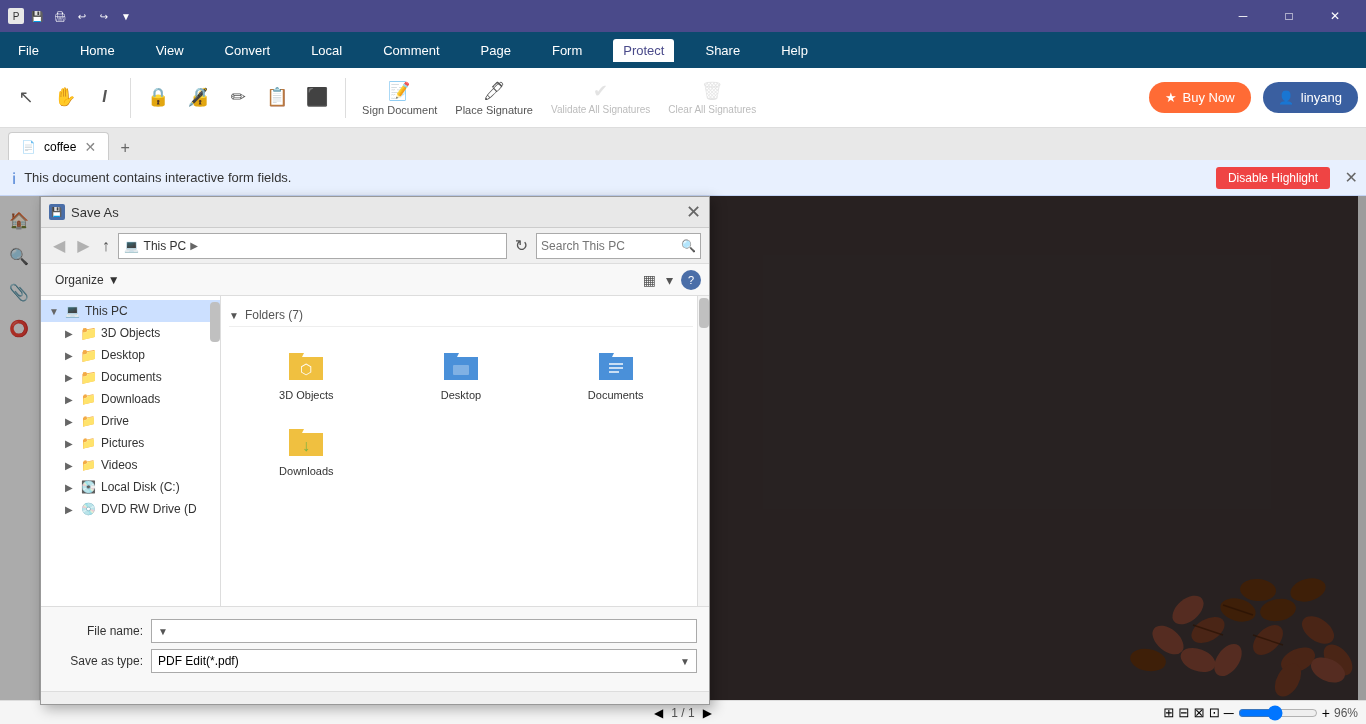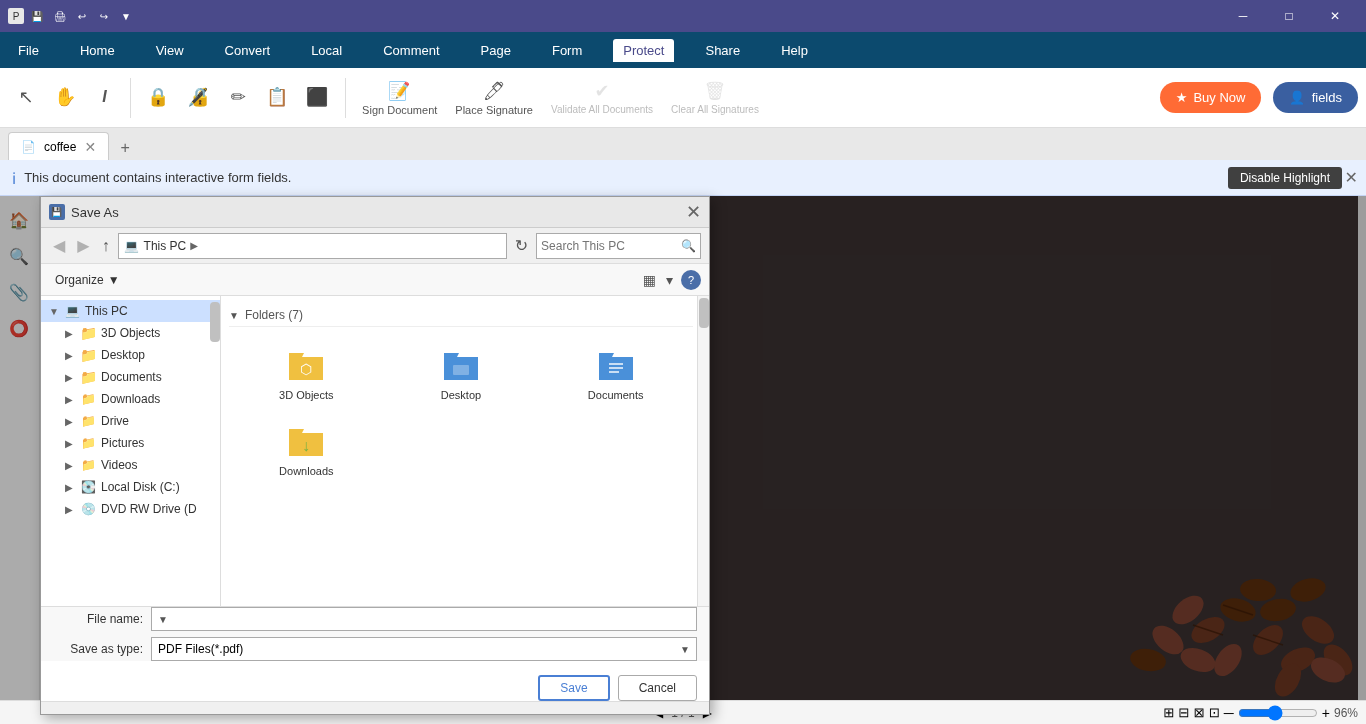--- a/index.html
+++ b/index.html
@@ -132,29 +132,29 @@
       border-bottom: 1px solid #c5d5f5;
       display: flex;
       align-items: center;
       padding: 0 12px;
       gap: 8px;
       position: relative;
     }
     .notif-icon { color: #4a7fd4; font-size: 16px; }
     .notif-text { font-size: 13px; color: #333; flex: 1; }
     .disable-highlight-btn {
-      background: #404040;
+      background: #ef4444;
       color: white;
       border: none;
       border-radius: 3px;
       padding: 4px 12px;
       font-size: 12px;
       cursor: pointer;
       position: absolute;
-      right: 24px;
+      right: 36px;
     }
     .notif-close { position: absolute; right: 8px; cursor: pointer; font-size: 16px; color: #666; background: none; border: none; }
 
     
     .left-sidebar {
       width: 40px;
       background: #f5f5f5;
       border-right: 1px solid #ddd;
       display: flex;
       flex-direction: column;
@@ -407,21 +407,21 @@
       padding: 6px;
       cursor: pointer;
       border-radius: 4px;
     }
     .file-item-icon { width: 40px; height: 40px; position: relative; }
     .file-item-label { font-size: 11px; color: #333; text-align: center; }
 
     
     .dialog-bottom {
       border-top: 1px solid #ddd;
-      padding: 0 12px;
+      padding: 12px 12px;
       background: #f8f8f8;
     }
     .field-row {
       display: flex;
       align-items: center;
       gap: 8px;
       margin-bottom: 6px;
     }
     .field-label { font-size: 12px; color: #333; text-align: right; width: 90px; }
     .field-input {
@@ -549,35 +549,35 @@
     <button class="toolbar-btn">
       <span class="icon">📝</span>
       <span>Sign Document</span>
     </button>
     <button class="toolbar-btn">
       <span class="icon">🖊</span>
       <span>Place Signature</span>
     </button>
     <button class="toolbar-btn disabled">
       <span class="icon" style="opacity:0.4;">✔</span>
-      <span style="font-size:10px;">Validate All Documents</span>
+      <span style="font-size:10px;">Validate All Signatures</span>
     </button>
     <button class="toolbar-btn disabled">
       <span class="icon" style="opacity:0.4;">🗑</span>
       <span style="font-size:10px;">Clear All Signatures</span>
     </button>
   </div>
 
   <button class="buy-btn">
     <span>★</span>
     <span>Buy Now</span>
   </button>
   <button class="user-btn">
     <span>👤</span>
-    <span>fields</span>
+    <span>linyang</span>
   </button>
 </div>
 
 <div class="tab-bar">
   <div class="tab">
     <span>📄</span>
     <span>coffee</span>
     <span class="tab-close">✕</span>
   </div>
   <div class="tab-add">+</div>
@@ -808,30 +808,26 @@
       <div class="dialog-bottom">
         <div class="field-row">
           <span class="field-label">File name:</span>
           <div class="field-input">
             <span class="field-dropdown">▼</span>
           </div>
         </div>
         <div class="field-row">
           <span class="field-label">Save as type:</span>
           <div class="field-input">
-            <span style="flex:1;font-size:12px;">PDF Files(*.pdf)</span>
+            <span style="flex:1;font-size:12px;">PDF Edit(*.pdf)</span>
             <span class="field-dropdown">▼</span>
           </div>
         </div>
       </div>
 
-      <div class="dialog-buttons">
-        <button class="dlg-btn dlg-btn-save">Save</button>
-        <button class="dlg-btn dlg-btn-cancel">Cancel</button>
-      </div>
 
       <div class="hide-folders">
         
         
       </div>
     </div>
   </div>
 
 </div>
 

